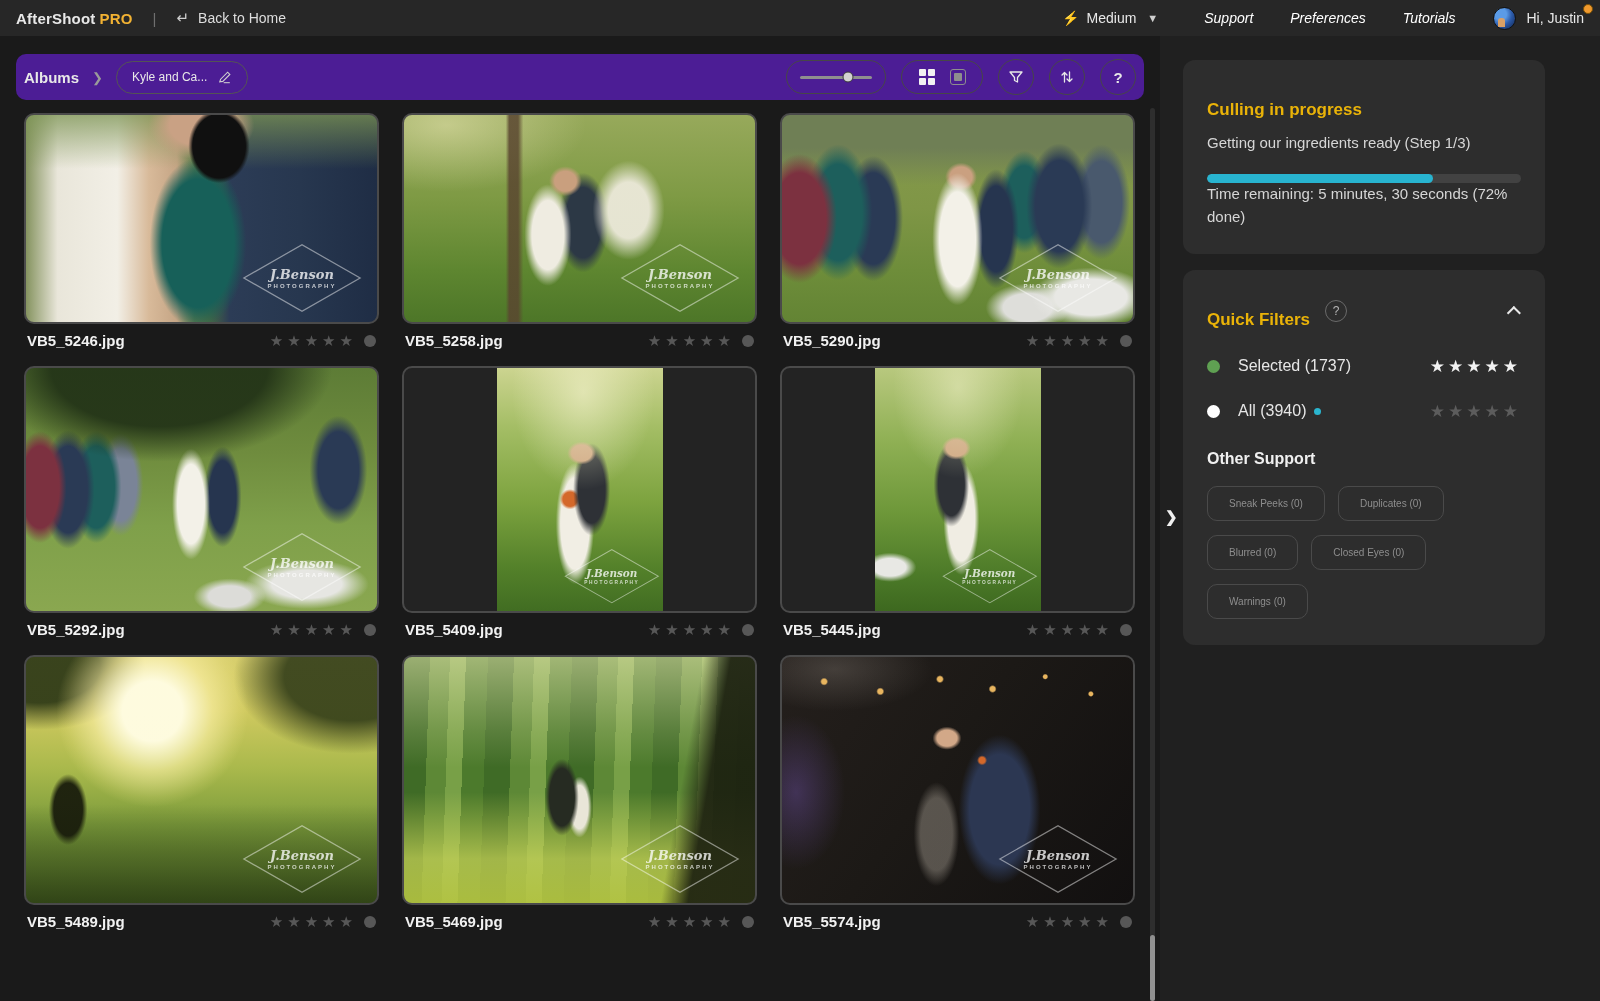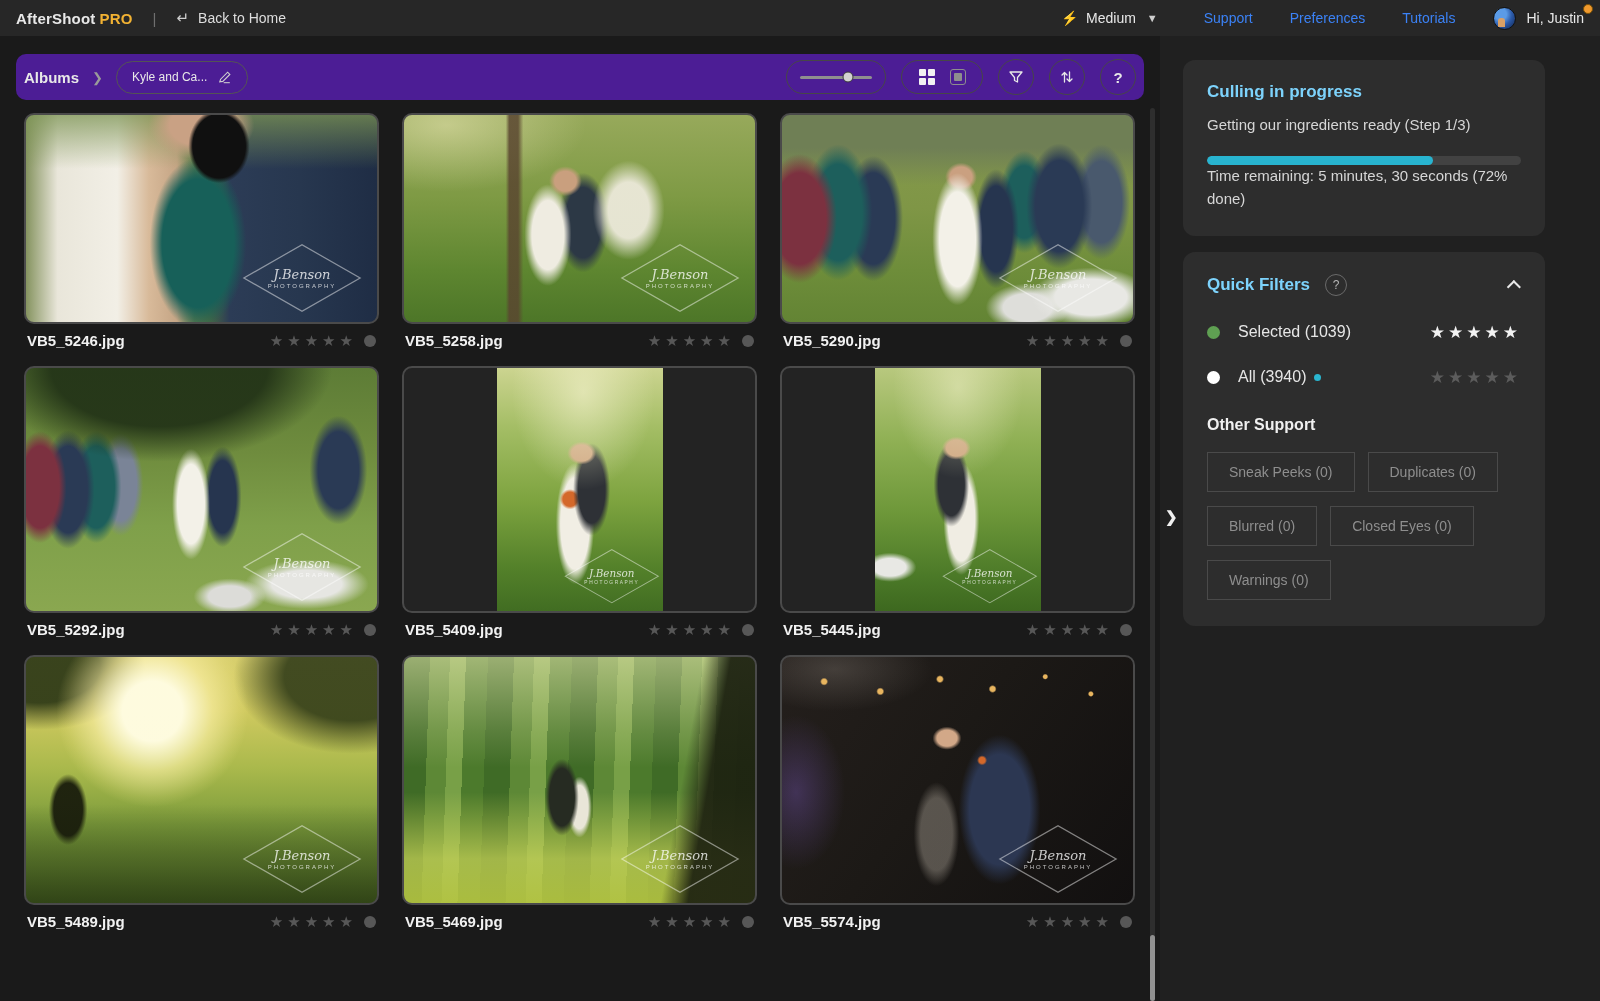--- a/index.html
+++ b/index.html
@@ -17,21 +17,21 @@
   }
   .brand { font-weight:bold; font-size:15px; letter-spacing:.2px; display:flex; gap:4px; }
   .brand .pro { color:#f2b233; }
   .tb-sep { color:#6f6f6f; margin:0 20px; font-size:15px; }
   .back-home { display:flex; align-items:center; gap:9px; color:#dedede; cursor:default; }
   .back-arrow { font-size:15px; color:#cfcfcf; }
   .tb-right { margin-left:auto; display:flex; align-items:center; }
   .speed { display:flex; align-items:center; gap:7px; margin-right:46px; }
   .bolt { color:#f5a623; font-size:14px; }
   .speed-chevron { color:#cfcfcf; font-size:11px; margin-left:4px; }
-  .tb-nav { display:flex; gap:37px; margin-right:38px; color:#3b82f6; }
+  .tb-nav { display:flex; gap:37px; margin-right:38px; color:#ffffff;font-style:italic; }
   .tb-nav span { cursor:default; }
   .avatar {
     width:23px; height:23px; border-radius:50%; margin-right:10px;
     background: radial-gradient(circle at 32% 30%, #5b9be6 0 28%, #2b59a8 55%, #0e2248 100%);
     border:1px solid #111; overflow:hidden; position:relative;
   }
   .avatar::after { content:""; position:absolute; left:4px; bottom:2px; width:7px; height:9px;
     background:#d9a066; border-radius:3px 3px 0 0; }
   .notif-dot {
     position:absolute; top:4px; right:7px; width:10px; height:10px; border-radius:50%;
@@ -82,21 +82,21 @@
   .help-q { font-size:15px; font-weight:600; color:#e8e8e8; }
 
   
   .status { margin:17px 0 0 24px; font-size:15px; font-weight:700; color:#f2f2f2; }
   .grid {
     margin:13px 0 0 24px; display:grid; grid-template-columns:repeat(3,355px);
     column-gap:23px; row-gap:17px;
   }
   .photo {
     position:relative; border:2px solid #4a4a4a; border-radius:10px;
-    overflow:hidden; background:#232323;
+    overflow:hidden; background:#232323;font-weight:bold;
   }
   .r1 .photo { height:211px; } .r2 .photo { height:247px; } .r3 .photo { height:250px; }
   .caption { display:flex; align-items:center; justify-content:space-between; padding:8px 3px 0 3px; }
   .fname { font-size:15px; font-weight:600; color:#f2f2f2; }
   .rate { display:flex; align-items:center; }
   .rate .stars { color:#575757; font-size:15px; letter-spacing:4px; line-height:1; }
   .rate .dotflag { width:12px; height:12px; border-radius:50%; background:#575757; margin-left:7px; }
 
   .portrait-wrap { position:absolute; left:50%; top:0; transform:translateX(-50%); height:100%; width:166px; }
 
@@ -193,41 +193,41 @@
     radial-gradient(ellipse 60px 110px at 62% 62%, #2c3752 0 50%, transparent 68%),
     radial-gradient(ellipse 35px 80px at 44% 72%, rgba(205,196,182,.35) 0 45%, transparent 65%),
     linear-gradient(125deg, #241f1c 0%, #1c1916 45%, #121010 100%); }
 
   
   .scroll-track { position:absolute; right:5px; top:72px; bottom:0; width:5px; border-radius:3px; background:#2e2e2e; }
   .scroll-thumb { position:absolute; right:5px; bottom:0; width:5px; height:66px; border-radius:3px; background:#8f8f8f; }
 
   
   .scard { width:362px; margin-left:23px; background:#2d2d2d; border-radius:12px; padding:22px 24px 26px 24px; }
-  .scard-title { font-size:17px; font-weight:700; color:#7dd3fc; }
+  .scard-title { font-size:17px; font-weight:700; color:#eab308;margin-top:18px; }
   .step-text { margin-top:14px; font-size:15px; color:#d6d6d6; }
   .progress-track { margin-top:23px; height:9px; border-radius:5px; background:#424242; overflow:hidden; }
   .progress-fill { height:100%; border-radius:5px; background:#28b4d0; width:0; }
   .time-text { font-size:15px; color:#d6d6d6; line-height:1.5; }
 
   .qf-card { margin-top:16px; }
   .qf-head { display:flex; align-items:center; }
   .qmark { width:22px; height:22px; border:1px solid #6a6a6a; border-radius:50%; margin-left:15px;
     display:flex; align-items:center; justify-content:center; font-size:12px; color:#b5b5b5; }
   .collapse-chev { margin-left:auto; width:10px; height:10px; border-left:2px solid #e8e8e8;
     border-top:2px solid #e8e8e8; transform:rotate(45deg) translateY(3px); }
   .qf-row { display:flex; align-items:center; margin-top:27px; }
   .qf-dot { width:13px; height:13px; border-radius:50%; flex:none; }
   .qf-label { margin-left:18px; font-size:16px; color:#e6e6e6; }
   .qf-mini-dot { width:7px; height:7px; border-radius:50%; background:#2ab5cf; margin-left:8px; }
   .qf-stars { margin-left:auto; font-size:17px; letter-spacing:3px; line-height:1; }
   .qf-stars.on { color:#f2f2f2; } .qf-stars.off { color:#5c5c5c; }
   .other-title { margin-top:30px; font-size:16px; font-weight:700; color:#f0f0f0; }
   .fpills { margin-top:18px; display:flex; flex-wrap:wrap; gap:14px 13px; }
-  .fpill { border:1px solid #4a4a4a; color:#8e8e8e; font-size:14px; padding:11px 21px; border-radius:0; }
+  .fpill { border:1px solid #4a4a4a; color:#8e8e8e; font-size:10px; padding:11px 21px; border-radius:10px; }
 
   .pause-btn {
     position:absolute; left:23px; bottom:49px; width:362px; height:37px; border-radius:19px;
     background:#c4576f; display:flex; align-items:center; color:#fff; font-size:15px;
     font-weight:600; padding:0 20px 0 28px; cursor:default;
   }
   .pause-x { margin-left:auto; font-size:17px; font-weight:400; }
 
   .sidebar-handle { position:absolute; left:5px; top:472px; color:#f0f0f0; font-size:15px; font-weight:700; }
 </style>
@@ -471,21 +471,21 @@
 
     <div class="scard qf-card">
       <div class="qf-head">
         <span class="scard-title">Quick Filters</span>
         <span class="qmark">?</span>
         <span class="collapse-chev"></span>
       </div>
 
       <div class="qf-row">
         <span class="qf-dot" style="background:#5fa052"></span>
-        <span class="qf-label">Selected (1039)</span>
+        <span class="qf-label">Selected (1737)</span>
         <span class="qf-stars on">★★★★★</span>
       </div>
 
       <div class="qf-row">
         <span class="qf-dot" style="background:#ffffff"></span>
         <span class="qf-label">All (3940)</span>
         <span class="qf-mini-dot"></span>
         <span class="qf-stars off">★★★★★</span>
       </div>
 

